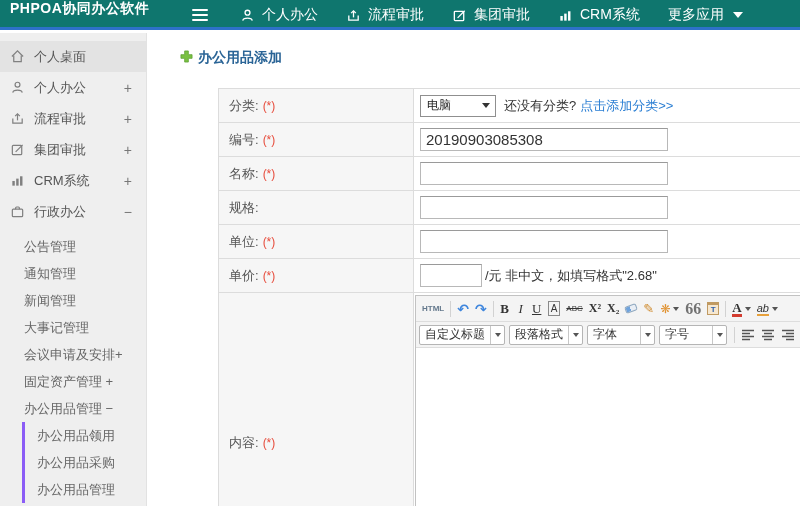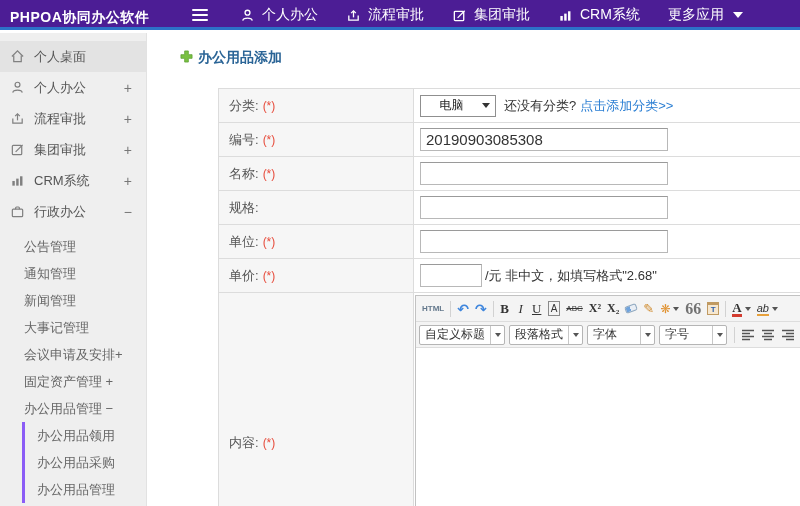--- a/index.html
+++ b/index.html
@@ -1,22 +1,22 @@
 <!DOCTYPE html>
 <html><head>
 <meta charset="utf-8">
 <style>
   * { box-sizing: border-box; margin: 0; padding: 0; }
   html, body { width: 800px; height: 506px; overflow: hidden; background: #fff;
     font-family: "Liberation Sans", "DejaVu Sans", sans-serif; }
 
   
   .topbar { position: absolute; left: 0; top: 0; width: 800px; height: 30px;
-    background: #4c1d95; border-bottom: 3px solid #2d71c8; color: #fff;
-    display: flex; align-items: flex-end; }
+    background: #0f766e; border-bottom: 3px solid #2d71c8; color: #fff;
+    display: flex; align-items: flex-start; }
   .brand { margin-left: 10px; font-size: 14px; font-weight: bold; letter-spacing: .5px; }
   .topnav { position: absolute; left: 192px; top: 0; height: 30px; display: flex; align-items: center; }
   .hamburger { margin-right: 32px; cursor: pointer; display: flex; flex-direction: column; gap: 3px; }
   .hamburger i { display: block; width: 16px; height: 2px; background: #fff; border-radius: 1px; }
   .topnav-item { display: flex; align-items: center; gap: 7px; margin-right: 28px;
     font-size: 14px; cursor: pointer; white-space: nowrap; }
   .topnav-item svg { display: block; }
   .caret-down { width: 0; height: 0; border-left: 5px solid transparent;
     border-right: 5px solid transparent; border-top: 6px solid #fff; margin-left: 2px; }
 
@@ -47,21 +47,21 @@
     display: flex; align-items: center; padding-left: 10px; font-size: 13px; color: #555; gap: 4px; }
   .req { color: #e74c3c; font-size: 12px; }
   .fcell-value { flex: 1; display: flex; align-items: center; padding-left: 6px;
     background: #fff; font-size: 13px; color: #333; overflow: hidden; }
   .txt-input { width: 248px; height: 23px; border: 1px solid #b8b8b8; border-top-color: #9a9a9a;
     border-radius: 0; padding: 0 5px; font-size: 15px; color: #333;
     font-family: "Liberation Sans","DejaVu Sans",sans-serif; outline: none; }
   .txt-input.small { width: 62px; font-size: 13px; }
   .fake-select { height: 22px; min-width: 76px; border: 1px solid #8f8f8f; background: #fff;
     display: flex; align-items: center; font-size: 12px; color: #222; cursor: pointer; }
-  .fake-select .sel-label { padding: 12px 6px; flex: 1; text-align: center; }
+  .fake-select .sel-label { padding: 12px 6px; flex: 1; }
   .fake-select .sel-caret { width: 0; height: 0; border-left: 4px solid transparent;
     border-right: 4px solid transparent; border-top: 5px solid #333; margin-right: 5px; }
   .hint-text { margin-left: 8px; color: #333; }
   .link { color: #2a7ed3; cursor: pointer; }
   .suffix-text { margin-left: 3px; color: #333; white-space: nowrap; }
   .frow.content-row { height: 300px; border-bottom: none; }
   .content-row .fcell-value { padding: 2px 0 0 1px; align-items: stretch; }
 
   
   .editor { flex: 1; border: 1px solid #c2c2c2; display: flex; flex-direction: column; background: #fff; }

